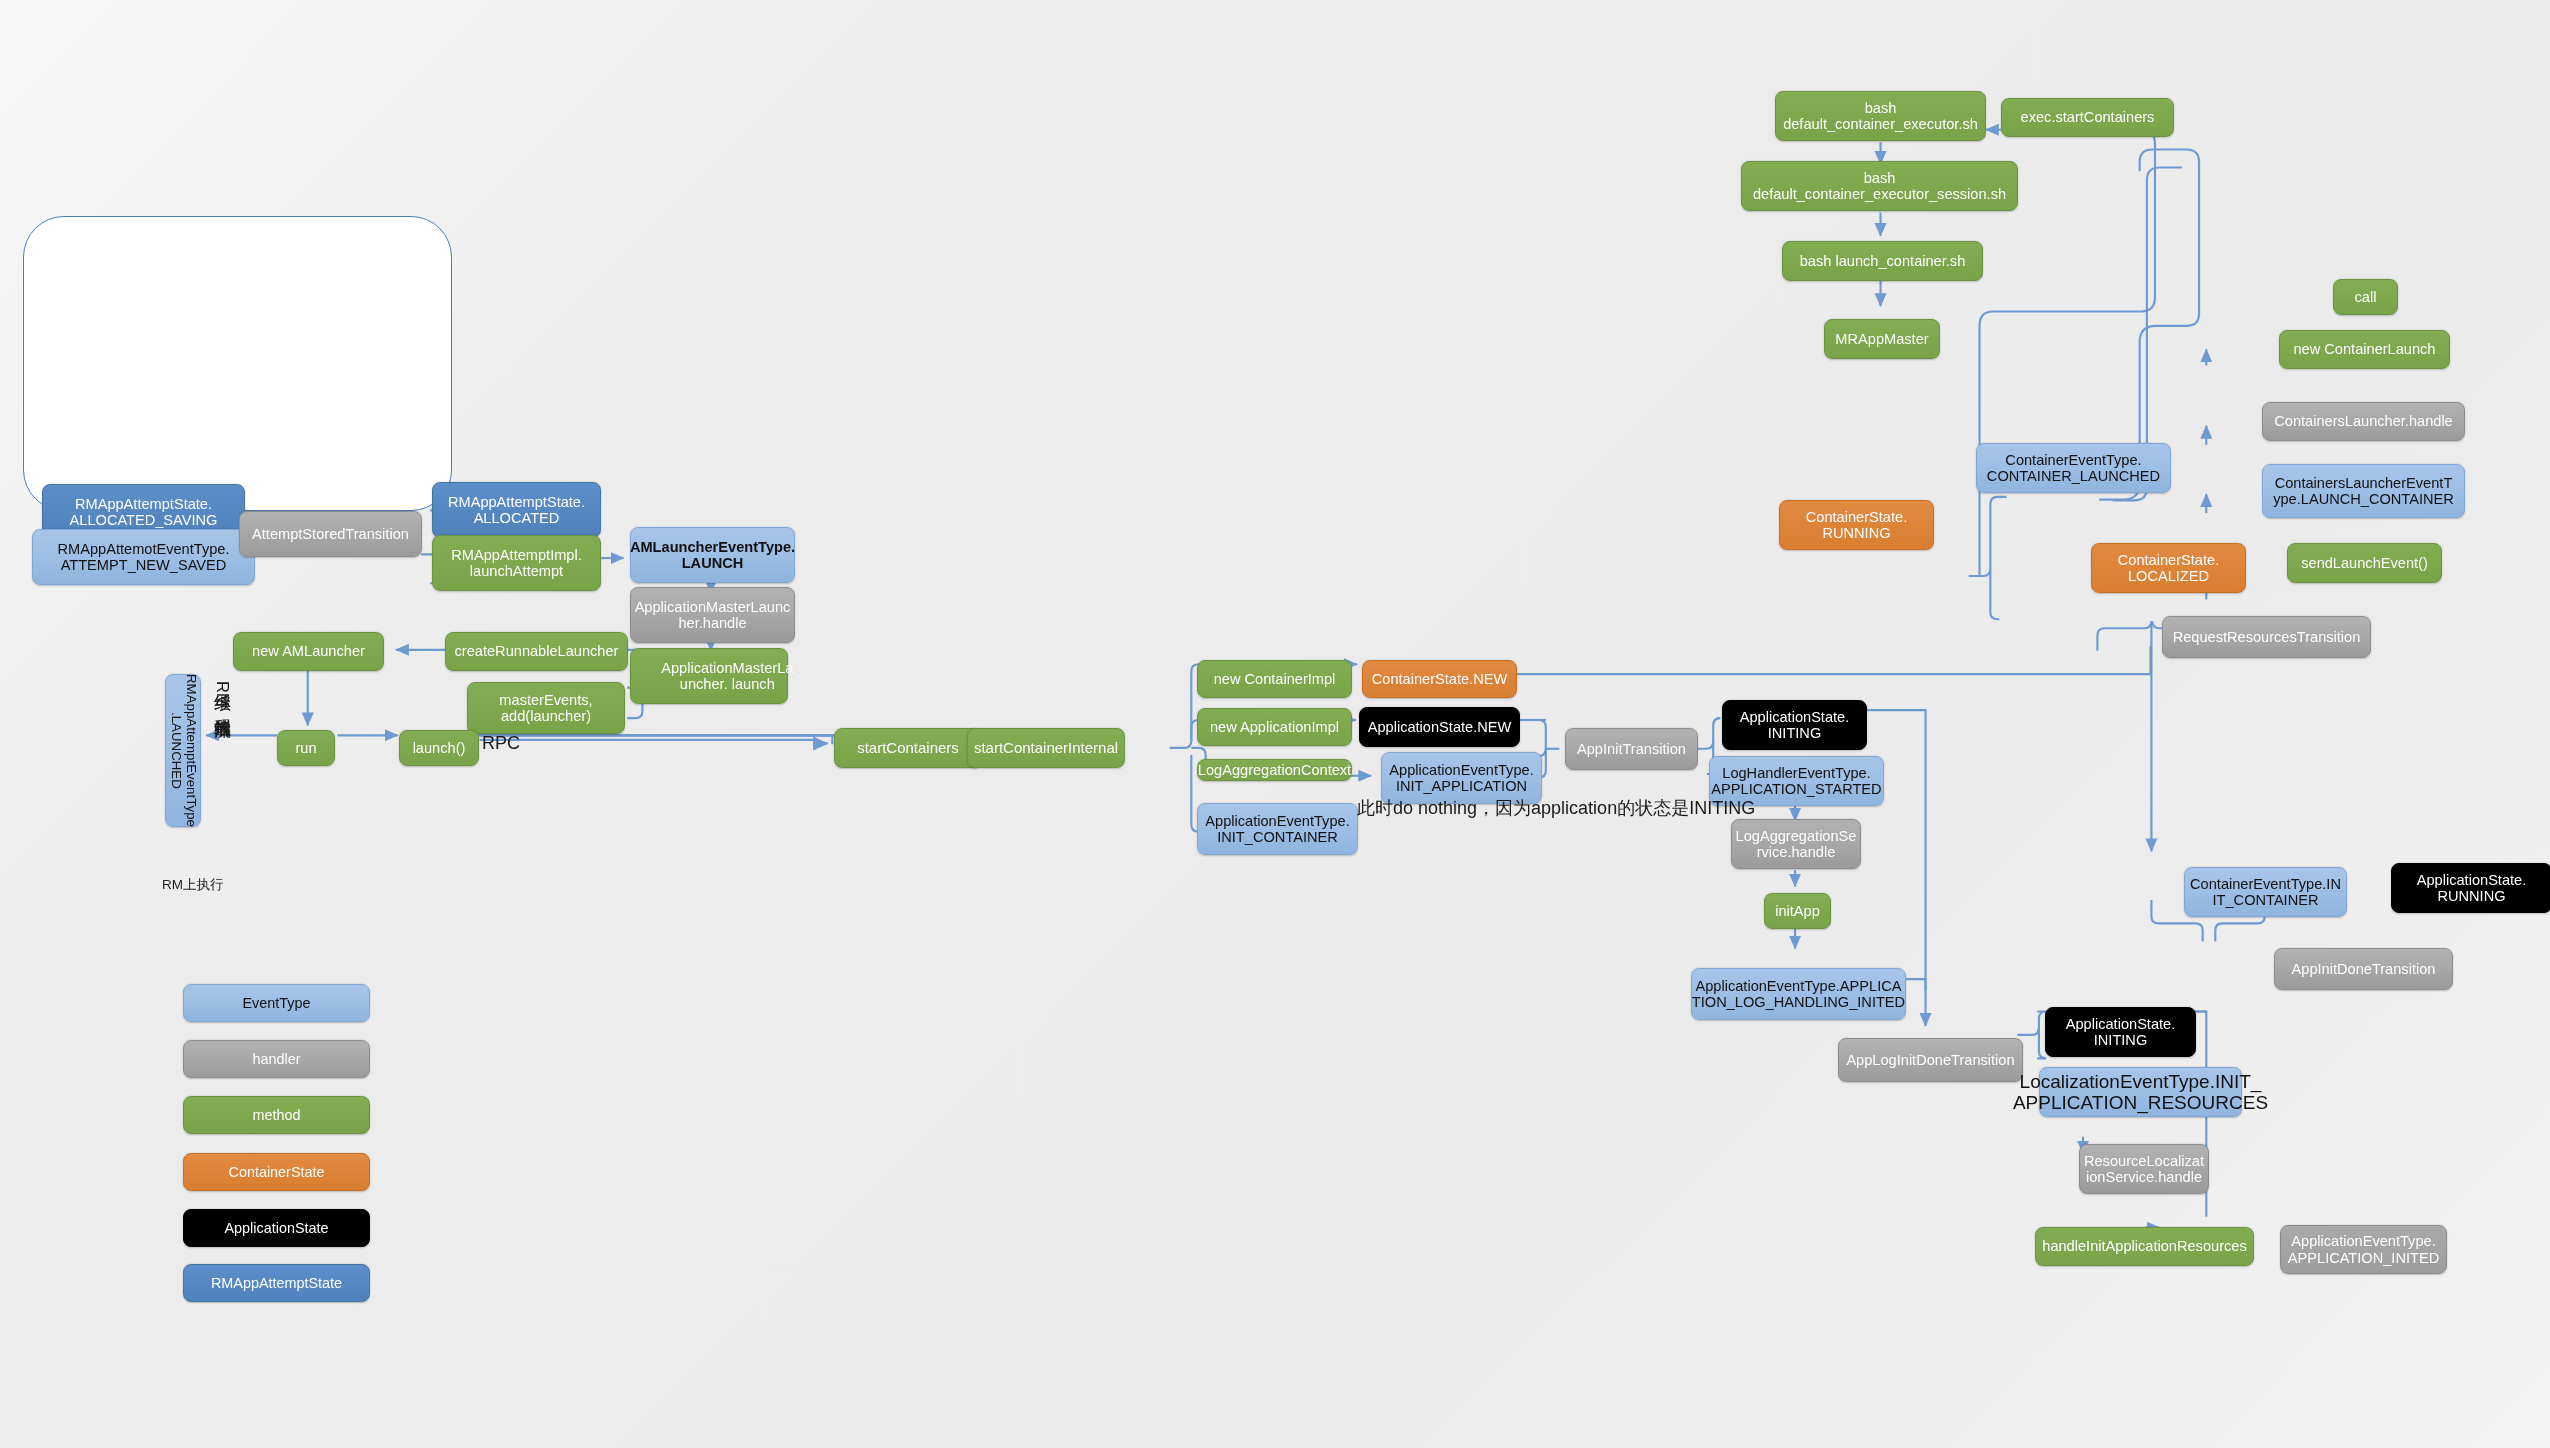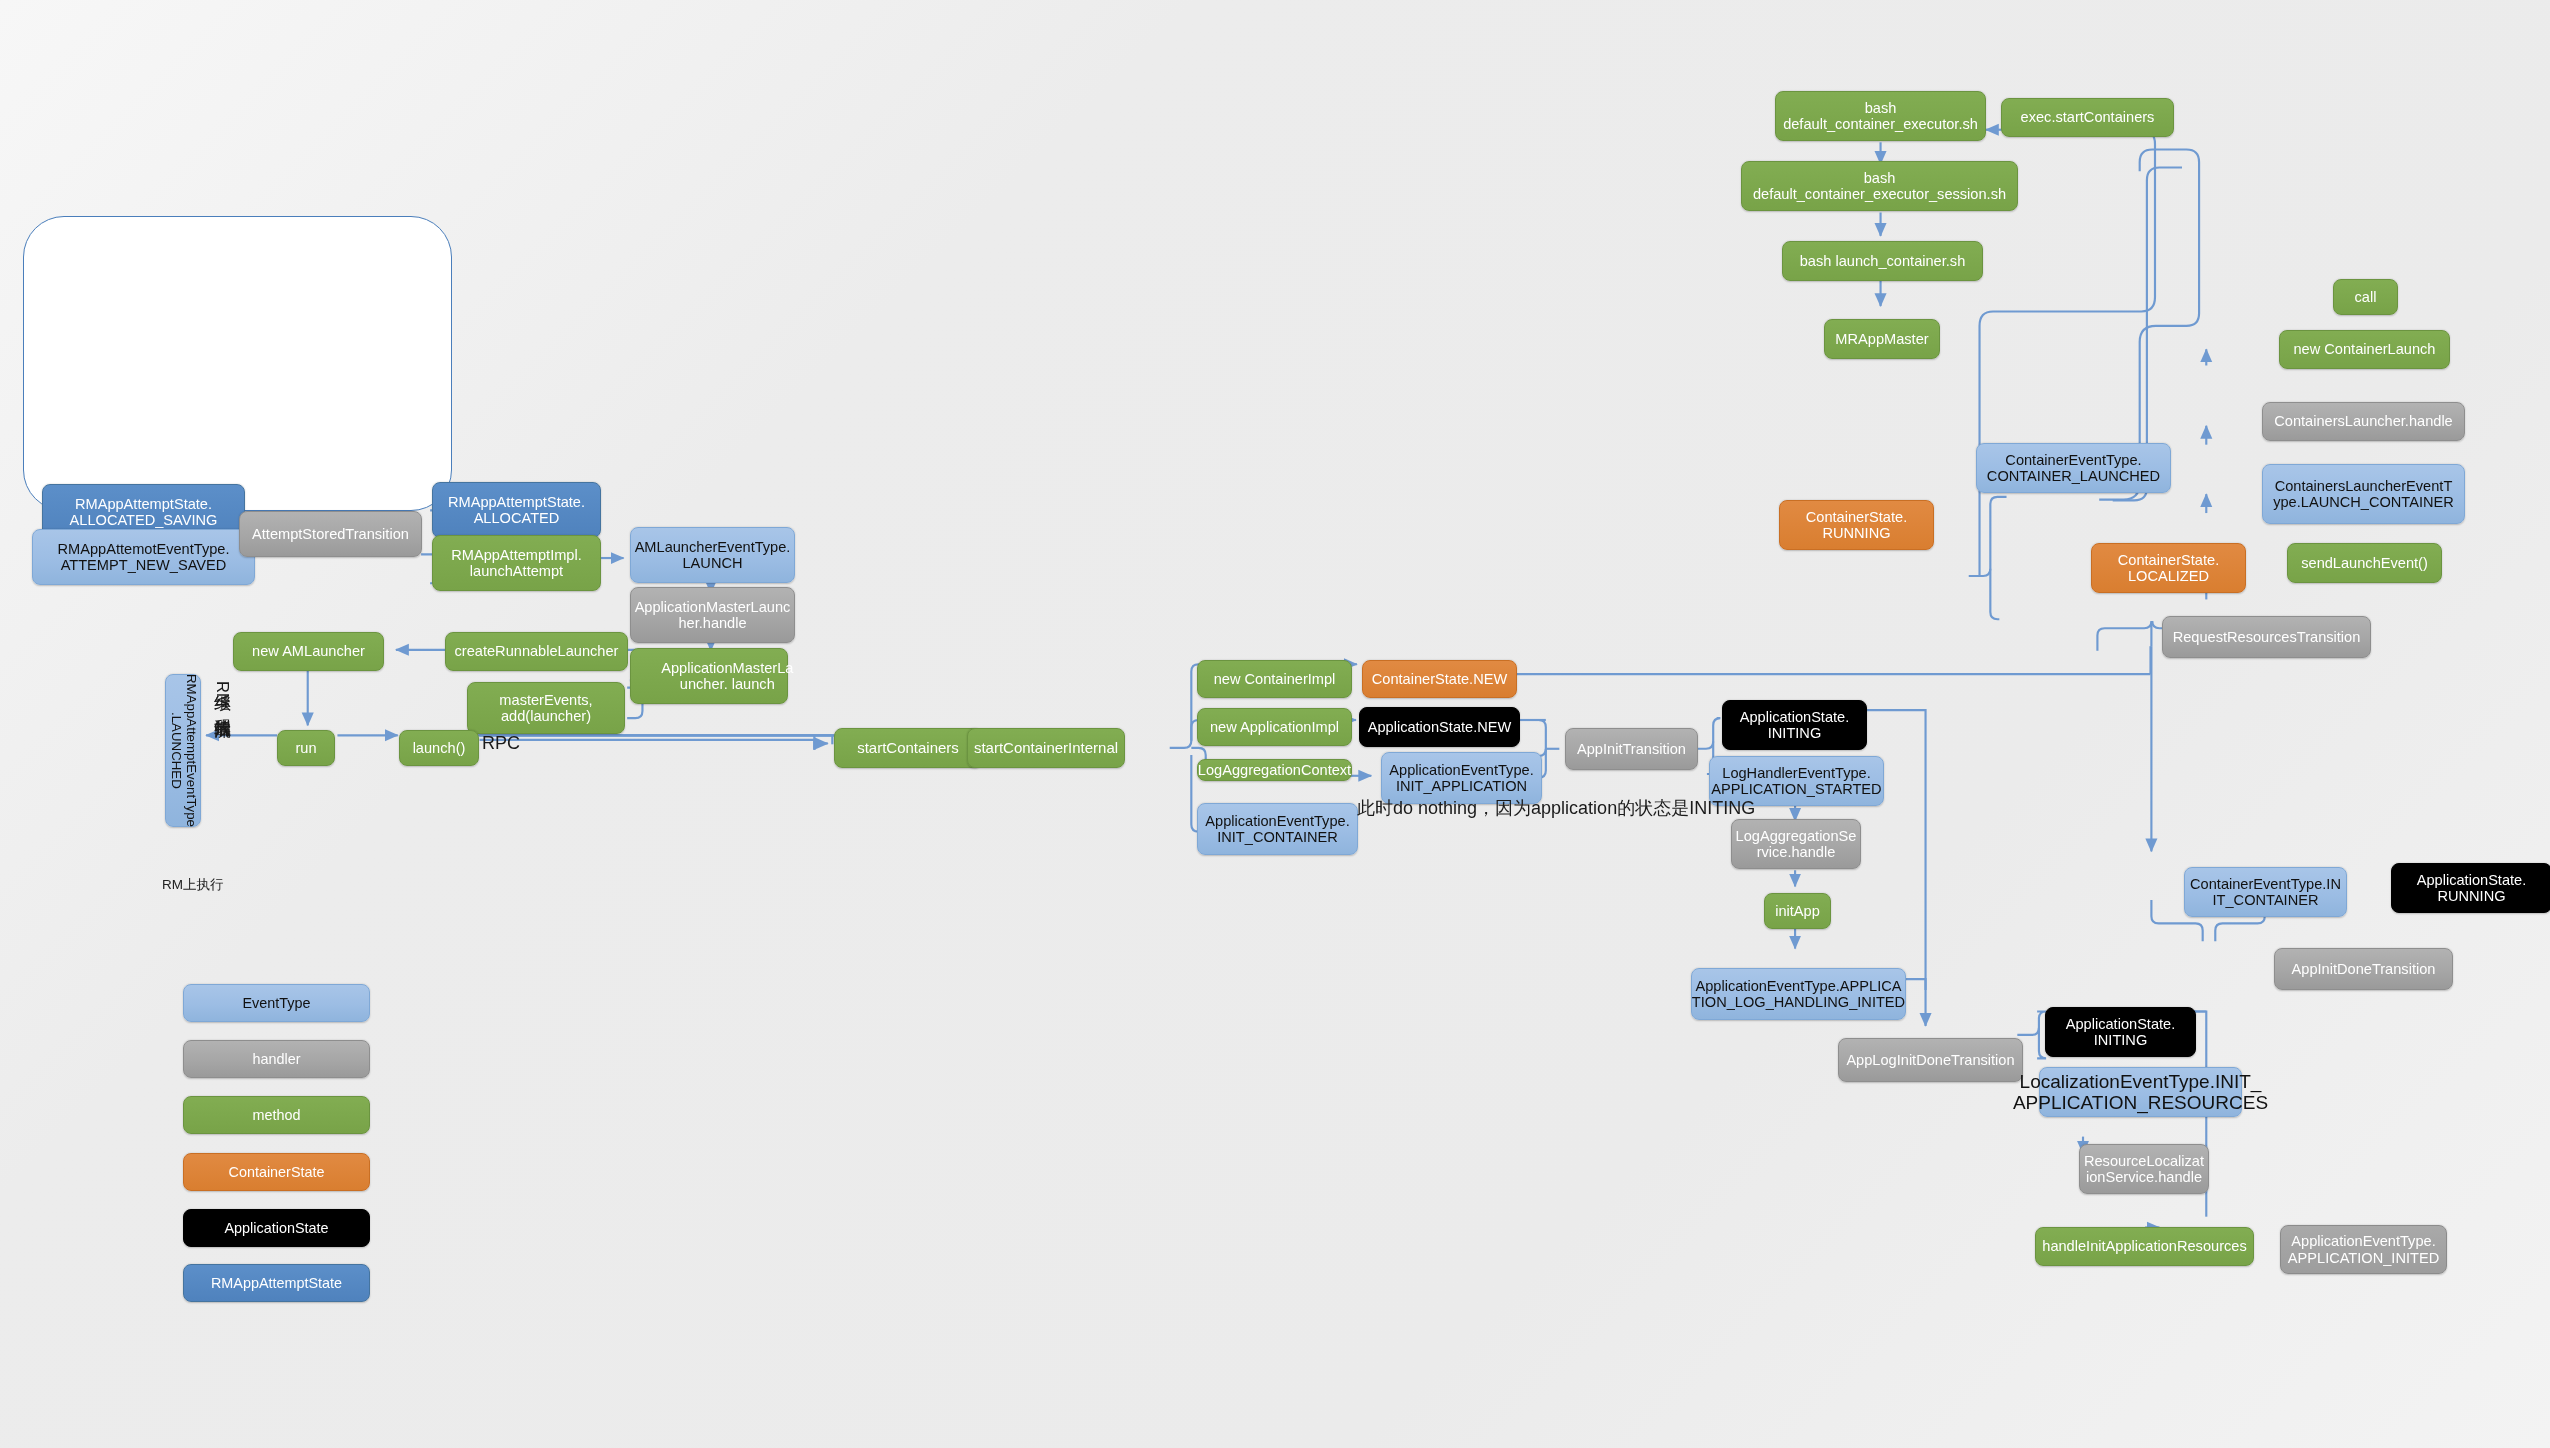--- a/index.html
+++ b/index.html
@@ -236,21 +236,21 @@
   <div id="nodes-layer">
       <div class="node n-rmstate" style="left: 42px; top: 484px; width: 203px; height: 56px; font-size: 14.6px;">RMAppAttemptState.
 ALLOCATED_SAVING</div>
       <div class="node n-event" style="left: 32px; top: 529px; width: 223px; height: 56px; font-size: 14.6px;">RMAppAttemotEventType.
 ATTEMPT_NEW_SAVED</div>
       <div class="node n-handler" style="left: 239px; top: 511px; width: 183px; height: 46px; font-size: 14.6px;">AttemptStoredTransition</div>
       <div class="node n-rmstate" style="left: 432px; top: 482px; width: 169px; height: 56px; font-size: 14.6px;">RMAppAttemptState.
 ALLOCATED</div>
       <div class="node n-method" style="left: 432px; top: 535px; width: 169px; height: 56px; font-size: 14.6px;">RMAppAttemptImpl.
 launchAttempt</div>
-      <div class="node n-event" style="left: 630px; top: 527px; width: 165px; height: 56px; font-size: 14.6px;">AMLauncherEventType.
+      <div class="node n-event" style="left: 630px; top: 527px; width: 165px; height: 56px; font-size: 14.6px; font-weight: bold;">AMLauncherEventType.
 LAUNCH</div>
       <div class="node n-handler" style="left: 630px; top: 587px; width: 165px; height: 56px; font-size: 14.6px;">ApplicationMasterLaunc
 her.handle</div>
       <div class="node n-method" style="left: 630px; top: 648px; width: 158px; height: 56px; font-size: 14.6px; padding-left: 42px;">ApplicationMasterLa
 uncher. launch</div>
       <div class="node n-method" style="left: 233px; top: 632px; width: 151px; height: 39px; font-size: 14.6px;">new AMLauncher</div>
       <div class="node n-method" style="left: 445px; top: 632px; width: 183px; height: 39px; font-size: 14.6px;">createRunnableLauncher</div>
       <div class="node n-method" style="left: 467px; top: 682px; width: 158px; height: 52px; font-size: 14.6px;">masterEvents,
 add(launcher)</div>
       <div class="node n-method" style="left: 277px; top: 730px; width: 58px; height: 36px; font-size: 14.6px;">run</div>
@@ -294,21 +294,21 @@
 RUNNING</div>
       <div class="node n-handler" style="left: 2274px; top: 948px; width: 179px; height: 42px; font-size: 14.6px;">AppInitDoneTransition</div>
       <div class="node n-handler" style="left: 2162px; top: 616px; width: 209px; height: 42px; font-size: 14.6px;">RequestResourcesTransition</div>
       <div class="node n-container" style="left: 2091px; top: 543px; width: 155px; height: 50px; font-size: 14.6px;">ContainerState.
 LOCALIZED</div>
       <div class="node n-method" style="left: 2287px; top: 543px; width: 155px; height: 40px; font-size: 14.6px;">sendLaunchEvent()</div>
       <div class="node n-container" style="left: 1779px; top: 500px; width: 155px; height: 50px; font-size: 14.6px;">ContainerState.
 RUNNING</div>
       <div class="node n-event" style="left: 1976px; top: 443px; width: 195px; height: 50px; font-size: 14.6px;">ContainerEventType.
 CONTAINER_LAUNCHED</div>
-      <div class="node n-event" style="left: 2262px; top: 464px; width: 203px; height: 60px; font-size: 14.6px;">ContainersLauncherEventT
+      <div class="node n-event" style="left: 2262px; top: 464px; width: 203px; height: 54px; font-size: 14.6px;">ContainersLauncherEventT
 ype.LAUNCH_CONTAINER</div>
       <div class="node n-handler" style="left: 2262px; top: 402px; width: 203px; height: 39px; font-size: 14.6px;">ContainersLauncher.handle</div>
       <div class="node n-method" style="left: 2279px; top: 330px; width: 171px; height: 39px; font-size: 14.6px;">new ContainerLaunch</div>
       <div class="node n-method" style="left: 2333px; top: 279px; width: 65px; height: 36px; font-size: 14.6px;">call</div>
       <div class="node n-method" style="left: 2001px; top: 98px; width: 173px; height: 39px; font-size: 14.6px;">exec.startContainers</div>
       <div class="node n-method" style="left: 1775px; top: 91px; width: 211px; height: 50px; font-size: 14.6px;">bash
 default_container_executor.sh</div>
       <div class="node n-method" style="left: 1741px; top: 161px; width: 277px; height: 50px; font-size: 14.6px;">bash
 default_container_executor_session.sh</div>
       <div class="node n-method" style="left: 1782px; top: 241px; width: 201px; height: 40px; font-size: 14.6px;">bash launch_container.sh</div>

